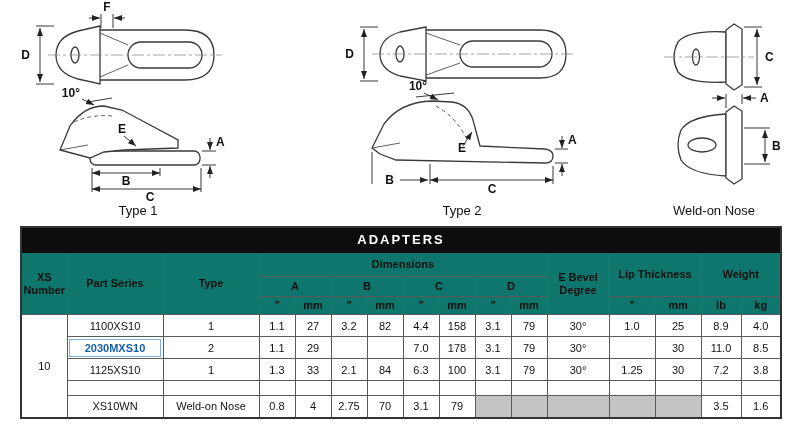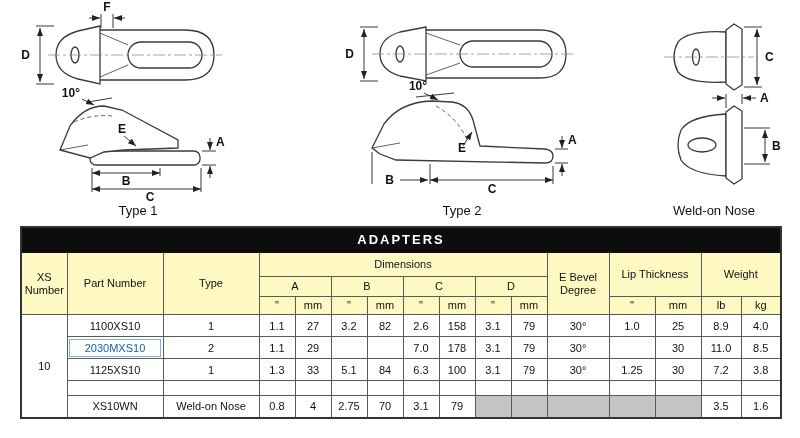--- a/index.html
+++ b/index.html
@@ -13,26 +13,26 @@
   .dashedln{stroke-dasharray:4 3;}
   .center{stroke:#808080;stroke-width:.7;stroke-dasharray:12 3 3 3;fill:none;}
   .dim{stroke:#222;stroke-width:.9;fill:none;}
   .lbl{font:bold 12px "Liberation Sans",sans-serif;fill:#111;}
   .caption{font:13px "Liberation Sans",sans-serif;fill:#111;}
 
   
   .table-wrap{padding:4px 20px 0 20px;}
   table{border-collapse:collapse;width:760px;table-layout:fixed;font-size:11px;color:#111;border:2px solid #333;}
   th,td{border:1px solid #5a5a5a;text-align:center;vertical-align:middle;padding:1px 1px;}
-  thead th{font-weight:normal;background:#fef9c3;line-height:1.15;}
+  thead th{font-weight:bold;background:#0f766e;line-height:1.15;}
   th.title{background:#0d0d0d;color:#fff;font-size:13px;font-weight:bold;letter-spacing:2px;padding:4px 8px;border:1px solid #0d0d0d;height:16px;text-align:center;}
   tbody tr{height:22px;}
   tbody tr.blank{height:15px;}
   td.shaded{background:#c4c4c4;}
-  td.part.highlight{color:#1460a8;font-weight:normal;outline:1px solid #7fb0dd;outline-offset:-3px;}
+  td.part.highlight{color:#1460a8;font-weight:bold;outline:1px solid #7fb0dd;outline-offset:-3px;}
   .hdr-row1{height:24px;} .hdr-row2{height:20px;} .hdr-row3{height:18px;}
 </style>
 </head>
 <body>
 
 <div class="sheet">
 
   <svg class="diagrams-svg" width="800" height="222" viewBox="0 0 800 222">
     <defs>
       <marker id="mE" markerWidth="9" markerHeight="8" refX="8" refY="3" orient="auto" markerUnits="userSpaceOnUse">
@@ -181,21 +181,21 @@
           <col style="width:46px">
         <col style="width:40px">
           <col style="width:40px">
       </colgroup>
       <thead>
         <tr>
           <th class="title" colspan="16">ADAPTERS</th>
         </tr>
         <tr class="hdr-row1">
           <th rowspan="3">XS Number</th>
-          <th rowspan="3">Part Number</th>
+          <th rowspan="3">Part Series</th>
           <th rowspan="3">Type</th>
           <th colspan="8">Dimensions</th>
           <th rowspan="3">E Bevel Degree</th>
           <th rowspan="2" colspan="2">Lip Thickness</th>
           <th rowspan="2" colspan="2">Weight</th>
         </tr>
         <tr class="hdr-row2">
           <th colspan="2">A</th>
           <th colspan="2">B</th>
           <th colspan="2">C</th>
@@ -218,21 +218,21 @@
       </thead>
       <tbody>
           <tr>
             <td rowspan="5">10</td>
             <td class="part">1100XS10</td>
             <td>1</td>
             <td>1.1</td>
             <td>27</td>
             <td>3.2</td>
             <td>82</td>
-            <td>2.6</td>
+            <td>4.4</td>
             <td>158</td>
             <td>3.1</td>
             <td>79</td>
             <td>30°</td>
             <td>1.0</td>
             <td>25</td>
             <td>8.9</td>
             <td>4.0</td>
           </tr>
           <tr>
@@ -250,21 +250,21 @@
             <td></td>
             <td>30</td>
             <td>11.0</td>
             <td>8.5</td>
           </tr>
           <tr>
             <td class="part">1125XS10</td>
             <td>1</td>
             <td>1.3</td>
             <td>33</td>
-            <td>5.1</td>
+            <td>2.1</td>
             <td>84</td>
             <td>6.3</td>
             <td>100</td>
             <td>3.1</td>
             <td>79</td>
             <td>30°</td>
             <td>1.25</td>
             <td>30</td>
             <td>7.2</td>
             <td>3.8</td>

